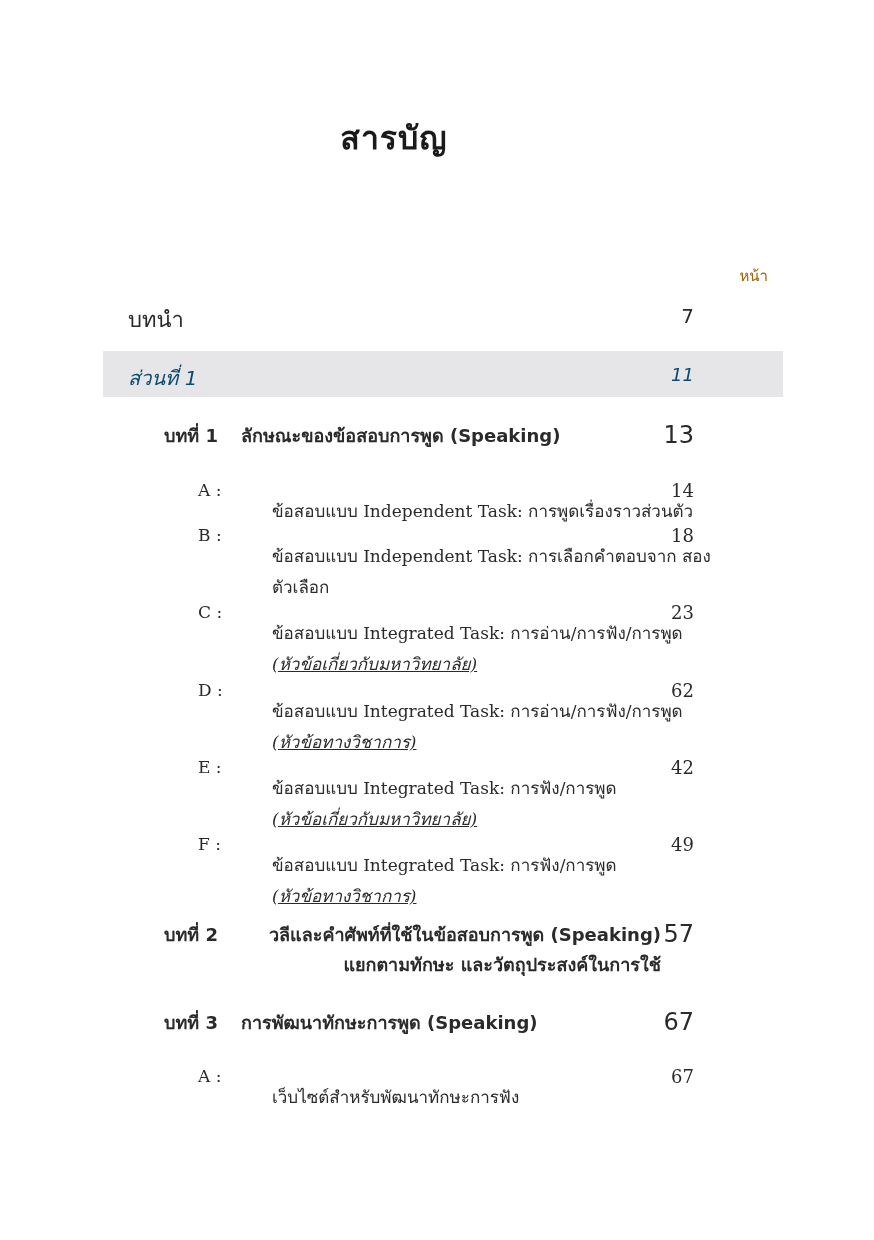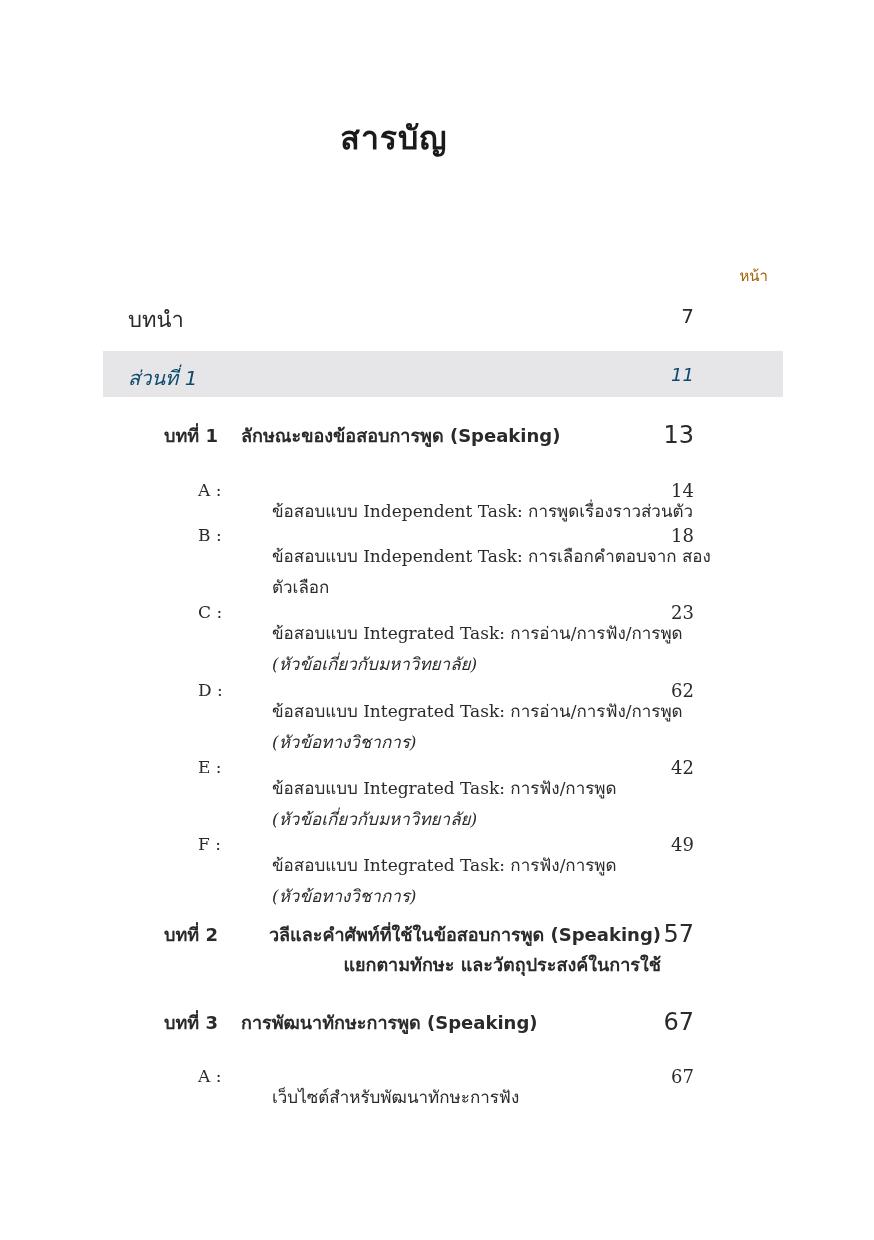--- a/index.html
+++ b/index.html
@@ -42,21 +42,21 @@
     
     .chap { font-size: 18px; font-weight: bold; color: #2a2a2a; }
     .chap .lbl { position: absolute; left: 148px; top: 0; }
     .chap .txt { position: absolute; left: 225px; top: 0; line-height: 30px; width: 440px; }
     .chap .pg { top: 0; font-weight: normal; font-family: "DejaVu Sans", sans-serif; font-size: 24px; }
 
     
     .sub { font-family: "DejaVu Serif", serif; font-size: 17px; color: #2a2a2a; }
     .sub .lbl { position: absolute; left: 182px; top: 0; }
     .sub .txt { position: absolute; left: 225px; top: 16px; line-height: 31px; width: 470px; margin-left: 31px; }
-    .sub .note { display: block; font-style: italic; }
+    .sub .note { display: block; font-style: italic; text-decoration: underline; }
     .sub .pg { top: 0; font-size: 18px; }
   </style>
 </head>
 <body>
 
 <div class="title">สารบัญ</div>
 <div class="page-label">หน้า</div>
 
 <div class="row intro">
   <span class="lbl">บทนำ</span>

